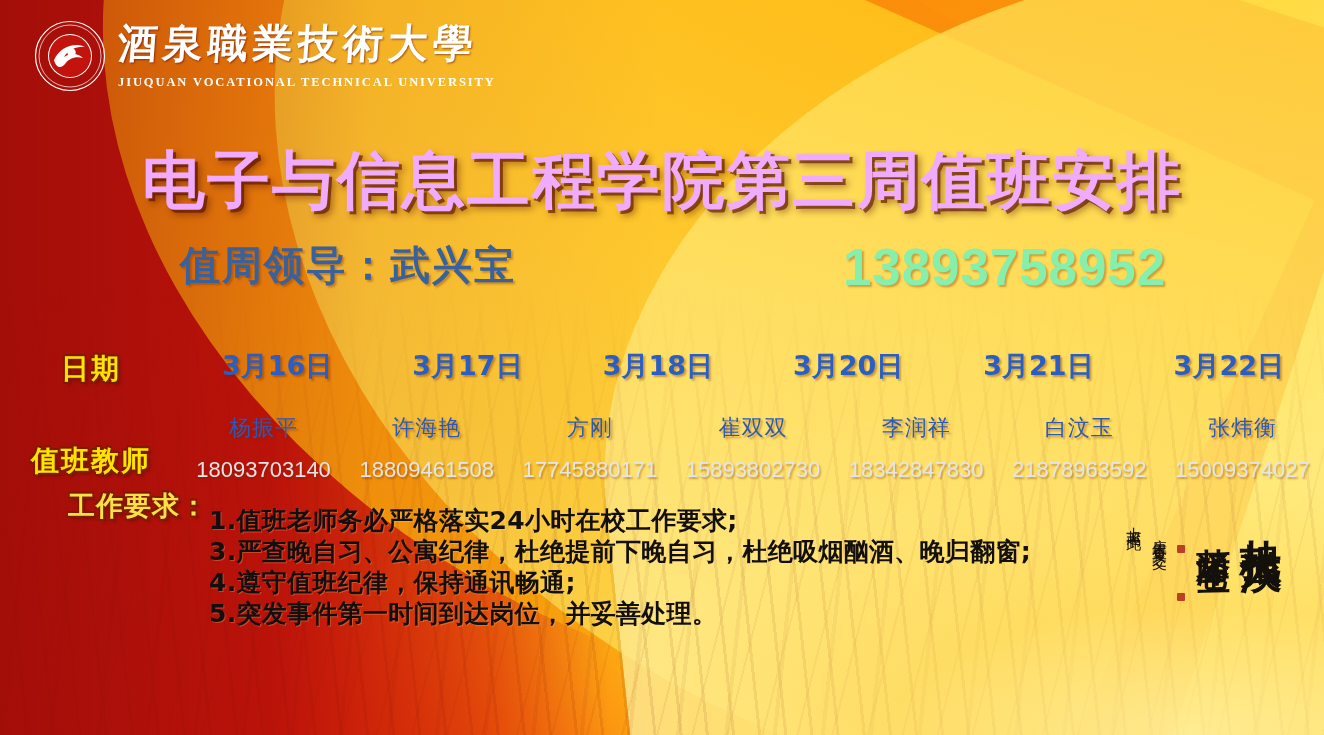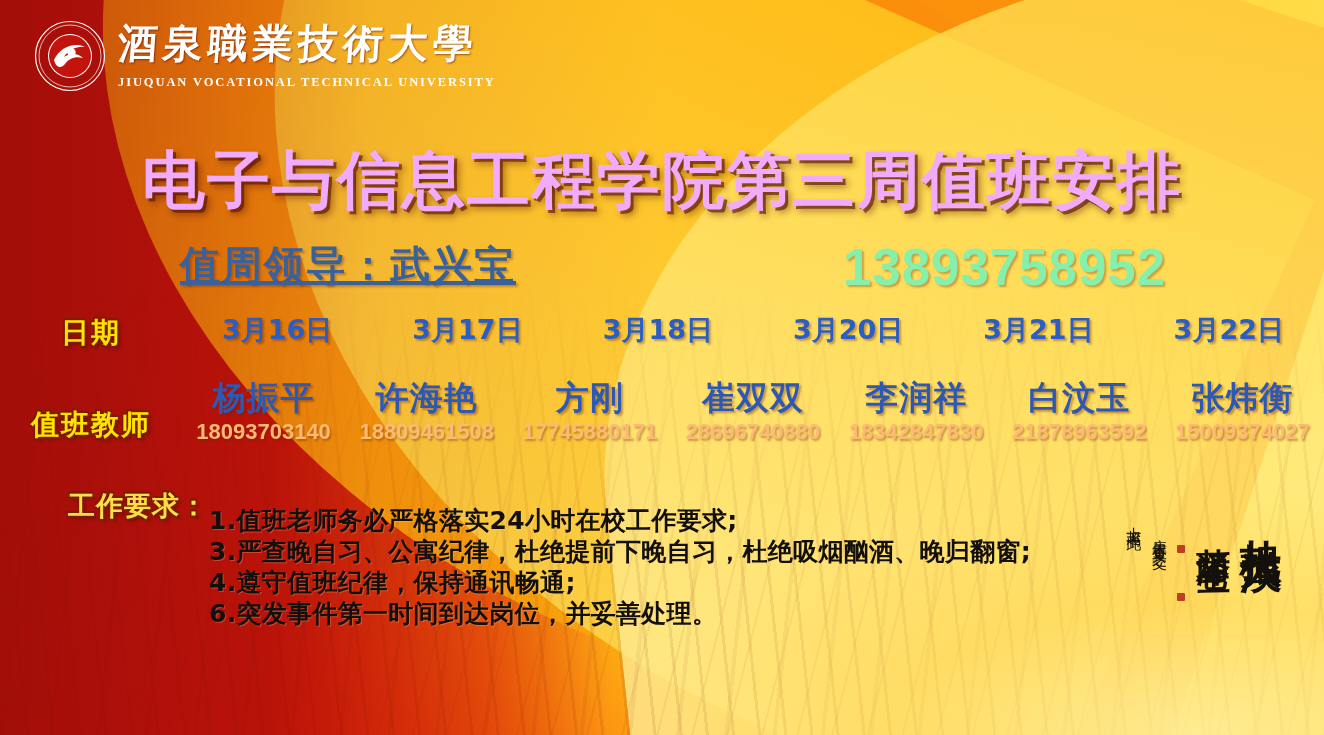--- a/index.html
+++ b/index.html
@@ -111,21 +111,20 @@
 
   
   .leader-row{
     position:absolute;left:0;right:0;top:238px;height:52px;
   }
   .leader-name{
     position:absolute;left:180px;top:0;
     font-size:40px;font-weight:700;color:#39619c;letter-spacing:2px;
     font-family:"DejaVu Sans","Liberation Sans",sans-serif;
     text-shadow:2px 2px 2px rgba(120,40,0,.35);
-    text-decoration:underline;
   }
   .leader-phone{
     position:absolute;left:843px;top:0;
     font-size:51px;font-weight:700;color:#86efac;letter-spacing:1px;
     font-family:"Liberation Sans","DejaVu Sans",sans-serif;
     text-shadow:2px 2px 2px rgba(120,40,0,.35);
   }
 
   
   .sched{
@@ -139,39 +138,39 @@
     font-size:28px;font-weight:700;letter-spacing:2px;
     font-family:"DejaVu Sans","Liberation Sans",sans-serif;
     text-shadow:
       -1.6px -1.6px 0 #7d1b00, 1.6px -1.6px 0 #7d1b00,
       -1.6px 1.6px 0 #7d1b00, 1.6px 1.6px 0 #7d1b00,
        3px 3px 3px rgba(70,10,0,.45);
   }
   .cells{flex:1 1 auto;display:flex;}
   .cell{flex:1 1 0;text-align:center;}
 
-  .date-row{margin-bottom:28px;}
+  .date-row{margin-bottom:28px;margin-top:36px;}
   .date-row .rowlabel{padding-top:2px;}
   .date-txt{
     color:#2a5ec4;font-size:27px;font-weight:700;letter-spacing:0px;
     font-family:"DejaVu Sans","Liberation Sans",sans-serif;
     text-shadow:2px 2px 2px rgba(110,35,0,.38);
   }
   .teacher-row .rowlabel{padding-top:26px;}
   .t-name{
-    color:#2d59b4;font-size:33px;font-weight:700;letter-spacing:1px;
+    color:#2d59b4;font-size:22px;font-weight:400;letter-spacing:1px;
     font-family:"DejaVu Sans","Liberation Sans",sans-serif;
     text-shadow:2px 2px 2px rgba(110,35,0,.38);
     line-height:1.12;
   }
   .t-phone{
-    color:#fdba74;font-size:22px;font-weight:700;letter-spacing:0px;
+    color:#e5e5e5;font-size:22px;font-weight:400;letter-spacing:0px;
     font-family:"Liberation Sans","DejaVu Sans",sans-serif;
     text-shadow:1.5px 1.5px 2px rgba(110,35,0,.38);
-    margin-top:2px;
+    margin-top:16px;
   }
 
   
   .req-block{
     position:absolute;left:68px;top:488px;
   }
   .req-title{
     position:absolute;left:0;top:0;
     color:#fde047;font-size:27px;font-weight:700;letter-spacing:1px;
     font-family:"DejaVu Sans","Liberation Sans",sans-serif;
@@ -301,21 +300,21 @@
         <div class="cell">
           <div class="t-name">许海艳</div>
           <div class="t-phone">18809461508</div>
         </div>
         <div class="cell">
           <div class="t-name">方刚</div>
           <div class="t-phone">17745880171</div>
         </div>
         <div class="cell">
           <div class="t-name">崔双双</div>
-          <div class="t-phone">28696740880</div>
+          <div class="t-phone">15893802730</div>
         </div>
         <div class="cell">
           <div class="t-name">李润祥</div>
           <div class="t-phone">18342847830</div>
         </div>
         <div class="cell">
           <div class="t-name">白汶玉</div>
           <div class="t-phone">21878963592</div>
         </div>
         <div class="cell">
@@ -325,21 +324,21 @@
       </div>
     </div>
   </div>
 
   <div class="req-block">
     <div class="req-title">工作要求：</div>
     <ul class="req-list">
       <li>1.值班老师务必严格落实24小时在校工作要求;</li>
       <li>3.严查晚自习、公寓纪律，杜绝提前下晚自习，杜绝吸烟酗酒、晚归翻窗;</li>
       <li>4.遵守值班纪律，保持通讯畅通;</li>
-      <li>6.突发事件第一时间到达岗位，并妥善处理。</li>
+      <li>5.突发事件第一时间到达岗位，并妥善处理。</li>
     </ul>
   </div>
 
   <div class="calli">
     <div class="calli-insc2">士超书此</div>
     <div class="calli-insc">庚年春夏之交</div>
     <div class="seal-dot-col">
       <span class="seal sm"></span>
       <span class="seal sm"></span>
     </div>

